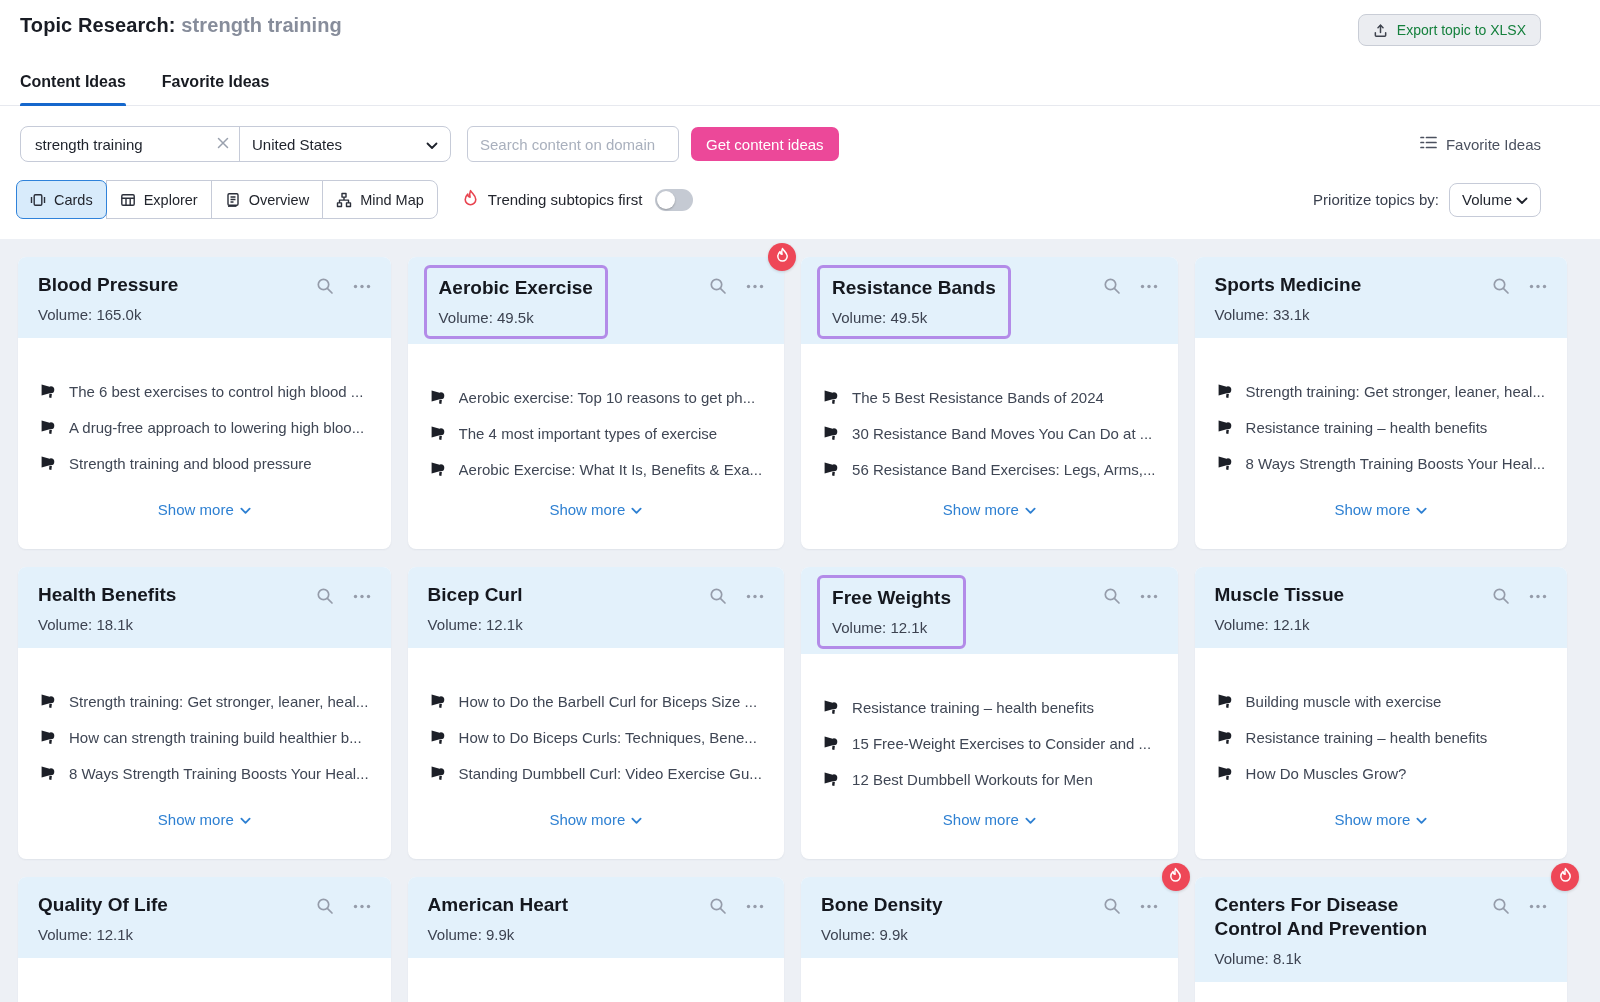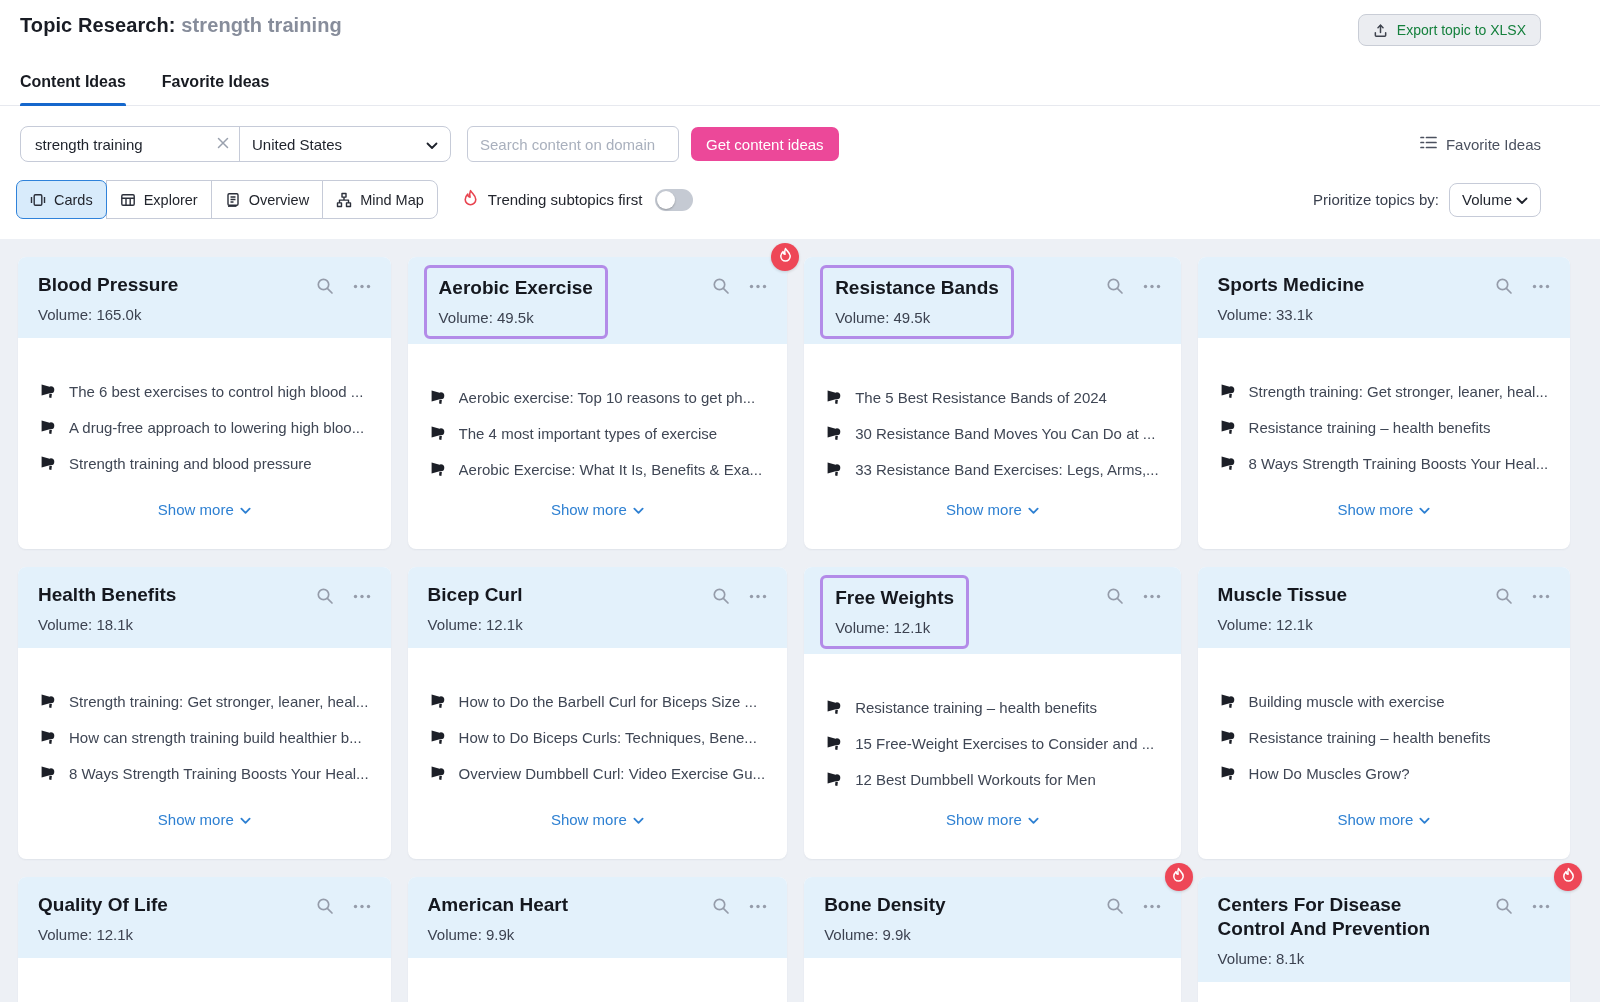--- a/index.html
+++ b/index.html
@@ -333,21 +333,21 @@
                   <path d="M1.6 1.4v11.2l8-2.3h1.2a3.5 3.5 0 0 0 0-7l-1.2.4 z"></path>
                   <path d="M9.4 10.8l2.5.3-.5 3.8-2.3-.3 z"></path>
                 </svg></span>
     <span class="idea-text">30 Resistance Band Moves You Can Do at ...</span>
   </li>
             <li class="idea icon-blue">
     <span><svg class="mega" width="16" height="16" viewBox="0 0 16 16" fill="currentColor" style="color:inherit">
                   <path d="M1.6 1.4v11.2l8-2.3h1.2a3.5 3.5 0 0 0 0-7l-1.2.4 z"></path>
                   <path d="M9.4 10.8l2.5.3-.5 3.8-2.3-.3 z"></path>
                 </svg></span>
-    <span class="idea-text">33 Resistance Band Exercises: Legs, Arms,...</span>
+    <span class="idea-text">56 Resistance Band Exercises: Legs, Arms,...</span>
   </li>
           </ul>
       <div class="show-more">
         <span>Show more</span>
         <span><svg width="11" height="8" viewBox="0 0 12 8" fill="none" stroke="#2e80d2" stroke-width="2" stroke-linecap="round" stroke-linejoin="round">
                 <path d="M1.5 1.5L6 6l4.5-4.5"></path>
               </svg></span>
       </div>
     </div>
   </div>
@@ -498,21 +498,21 @@
                   <path d="M1.6 1.4v11.2l8-2.3h1.2a3.5 3.5 0 0 0 0-7l-1.2.4 z"></path>
                   <path d="M9.4 10.8l2.5.3-.5 3.8-2.3-.3 z"></path>
                 </svg></span>
     <span class="idea-text">How to Do Biceps Curls: Techniques, Bene...</span>
   </li>
             <li class="idea icon-blue">
     <span><svg class="mega" width="16" height="16" viewBox="0 0 16 16" fill="currentColor" style="color:inherit">
                   <path d="M1.6 1.4v11.2l8-2.3h1.2a3.5 3.5 0 0 0 0-7l-1.2.4 z"></path>
                   <path d="M9.4 10.8l2.5.3-.5 3.8-2.3-.3 z"></path>
                 </svg></span>
-    <span class="idea-text">Overview Dumbbell Curl: Video Exercise Gu...</span>
+    <span class="idea-text">Standing Dumbbell Curl: Video Exercise Gu...</span>
   </li>
           </ul>
       <div class="show-more">
         <span>Show more</span>
         <span><svg width="11" height="8" viewBox="0 0 12 8" fill="none" stroke="#2e80d2" stroke-width="2" stroke-linecap="round" stroke-linejoin="round">
                 <path d="M1.5 1.5L6 6l4.5-4.5"></path>
               </svg></span>
       </div>
     </div>
   </div>

